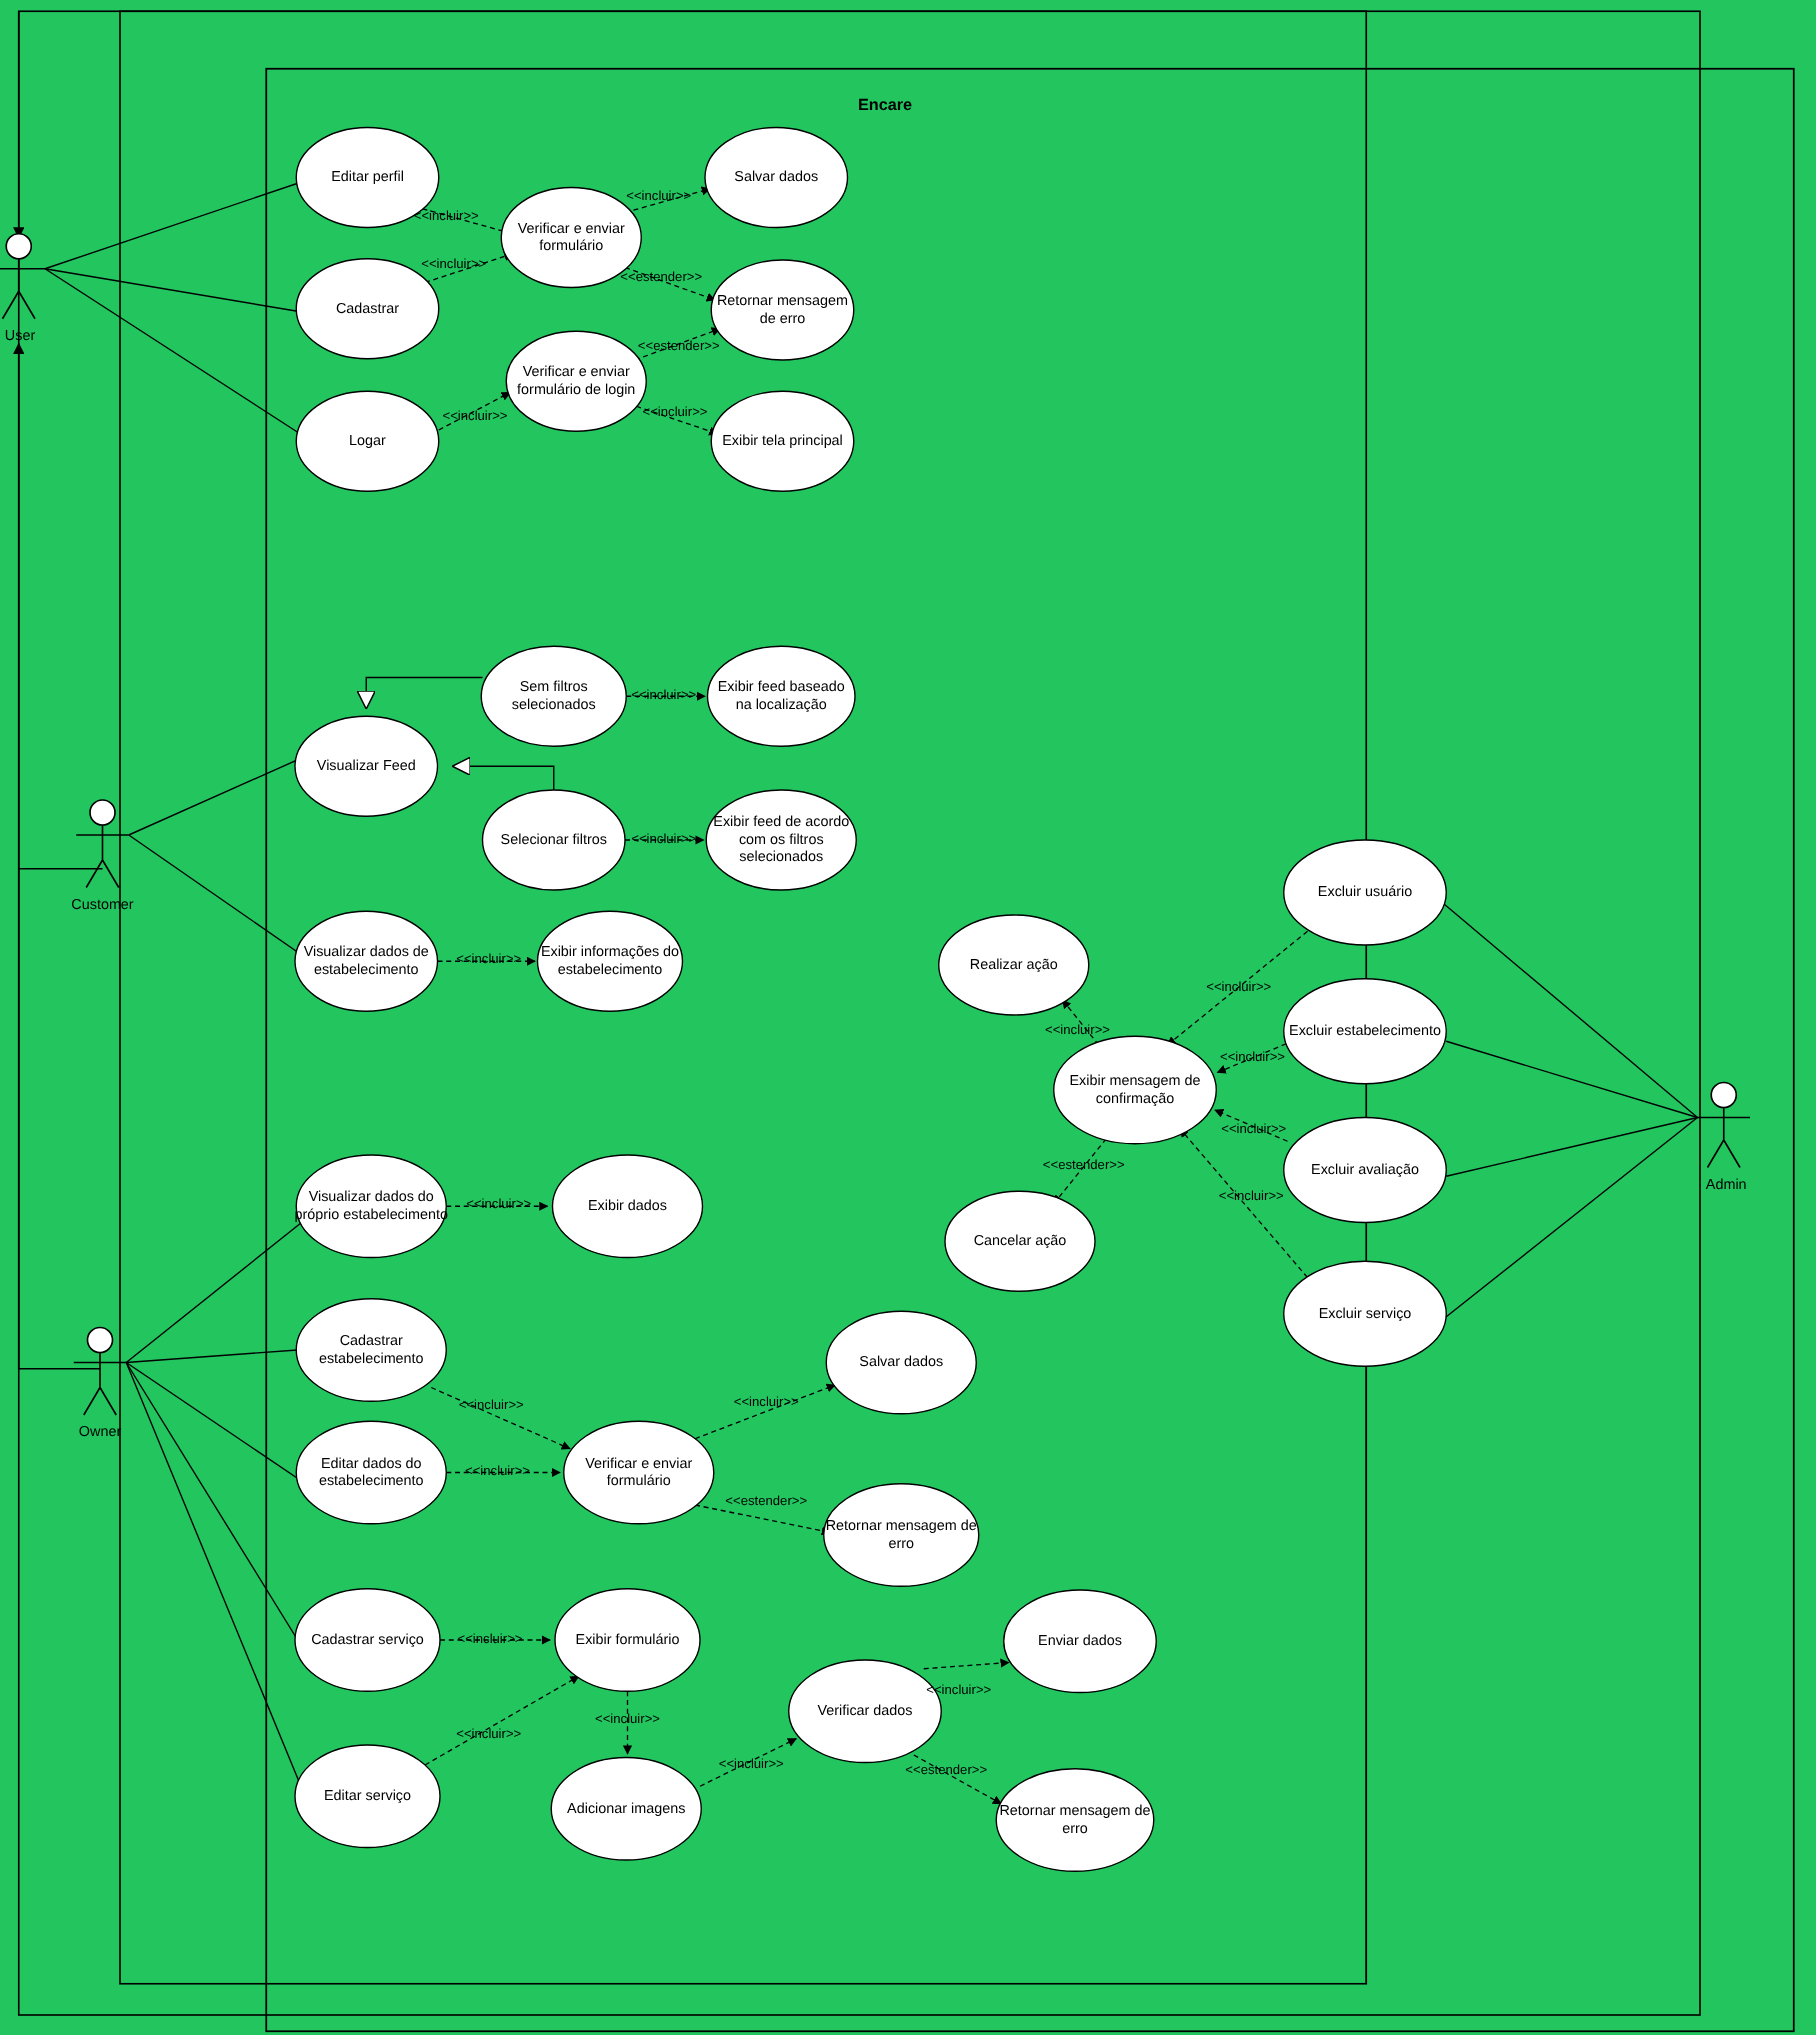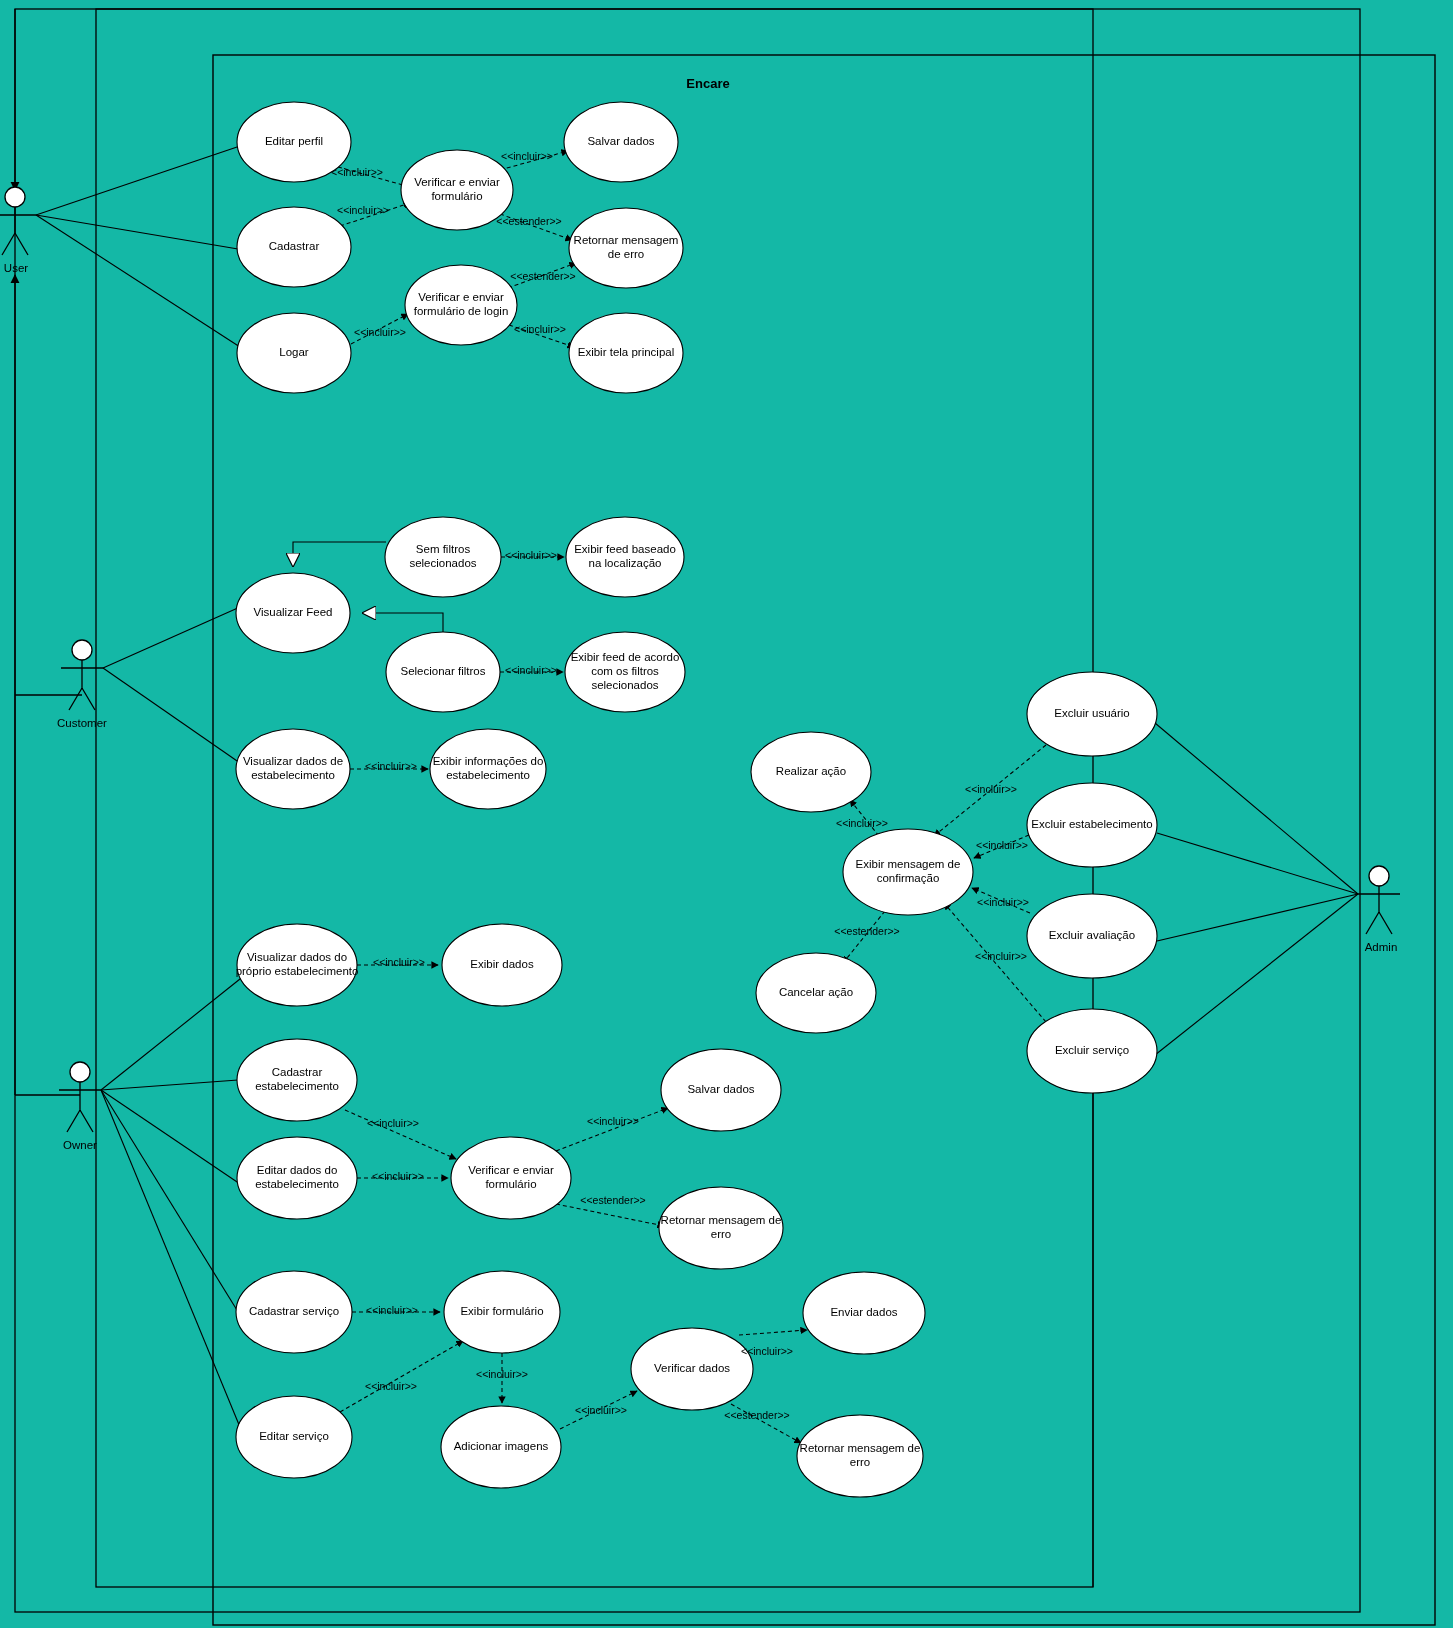--- a/index.html
+++ b/index.html
@@ -1,17 +1,17 @@
 <!DOCTYPE html>
 <html><head>
 <meta charset="utf-8">
 <style>
   html,body{margin:0;padding:0;background:#ffffff;}
   body{font-family:"Liberation Sans", sans-serif;}
-  #stage{position:relative;width:1453px;height:1628px;background:#14b8a6;overflow:hidden;}
+  #stage{position:relative;width:1453px;height:1628px;background:#22c55e;overflow:hidden;}
   svg{display:block;}
   .uc-label{font-family:"Liberation Sans", sans-serif;font-size:11.5px;fill:#000;text-anchor:middle;dominant-baseline:middle;}
   .actor-label{font-family:"Liberation Sans", sans-serif;font-size:11.5px;fill:#000;text-anchor:middle;}
   .stereo{font-family:"Liberation Sans", sans-serif;font-size:10.5px;fill:#000;text-anchor:middle;}
   .boundary-title{font-family:"Liberation Sans", sans-serif;font-size:13px;font-weight:bold;fill:#000;text-anchor:middle;}
   .ell{fill:#ffffff;stroke:#000000;stroke-width:1.1;}
   .rect{fill:none;stroke:#000000;stroke-width:1.4;}
   .solid{stroke:#000000;stroke-width:1.1;fill:none;}
   .dash{stroke:#000000;stroke-width:1.05;fill:none;stroke-dasharray:4 3;}
   .actorline{stroke:#000000;stroke-width:1.3;fill:none;}

